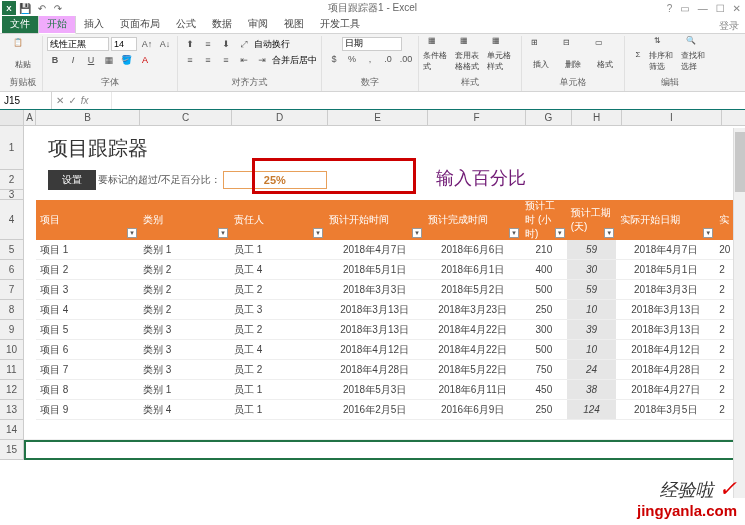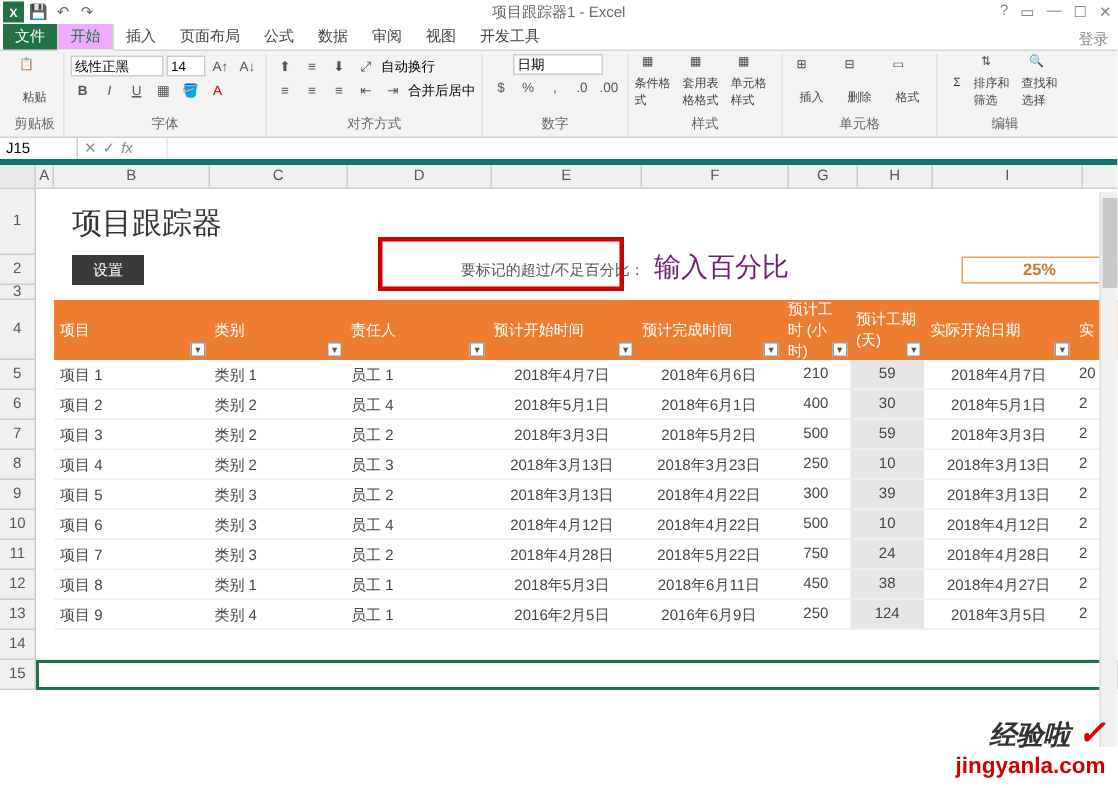--- a/index.html
+++ b/index.html
@@ -25,66 +25,66 @@
 .group-row { display: flex; align-items: center; gap: 2px; }
 .group-label { font-size: 9px; color: #666; text-align: center; padding-bottom: 2px; }
 .rb-btn { width: 16px; height: 16px; display: inline-flex; align-items: center; justify-content: center; font-size: 9px; color: #555; }
 .rb-btn-lg { width: 30px; height: 36px; display: flex; flex-direction: column; align-items: center; justify-content: center; font-size: 8px; color: #444; gap: 1px; }
 .rb-btn-lg .ico { width: 20px; height: 20px; }
 .font-sel { border: 1px solid #ccc; background: #fff; font-size: 9px; padding: 1px 2px; }
 .font-sel.name { width: 62px; }
 .font-sel.size { width: 26px; }
 
 
-.formula-bar { height: 18px; border-bottom: 4px solid #0f766e; display: flex; align-items: center; font-size: 10px; }
+.formula-bar { height: 18px; border-bottom: 1px solid #0f766e; display: flex; align-items: center; font-size: 10px; }
 .name-box { width: 52px; border-right: 1px solid #d4d4d4; padding: 0 4px; height: 100%; display: flex; align-items: center; }
 .fx { width: 60px; display: flex; align-items: center; gap: 4px; padding: 0 4px; color: #888; border-right: 1px solid #e8e8e8; height: 100%; }
 
 
 .col-headers { height: 16px; display: flex; background: #f0f0f0; border-bottom: 1px solid #ccc; }
 .corner { width: 24px; border-right: 1px solid #ccc; background: #e8e8e8; }
 .ch { border-right: 1px solid #ccc; text-align: center; font-size: 10px; color: #555; display: flex; align-items: center; justify-content: center; }
 
 
 .grid { display: flex; }
 .row-headers { width: 24px; background: #f0f0f0; }
 .rh { height: 20px; border-bottom: 1px solid #ccc; border-right: 1px solid #ccc; font-size: 10px; color: #555; display: flex; align-items: center; justify-content: center; }
 .rh.tall1 { height: 44px; }
 .rh.tall3 { height: 10px; }
 .rh.hdr { height: 40px; }
 .content { flex: 1; position: relative; }
 
 
 .title-row { height: 44px; display: flex; align-items: center; padding-left: 12px; }
 .title-row h1 { font-size: 20px; font-weight: normal; color: #333; }
-.settings-row { height: 20px; display: flex; align-items: center; padding-left: 12px; gap: 20px; position: relative; justify-content: space-between; }
+.settings-row { height: 20px; display: flex; align-items: center; padding-left: 12px; gap: 2px; position: relative; }
 .setbtn { background: #3a3a3a; color: #fff; padding: 3px 14px; font-size: 10px; }
 .mark-label { font-size: 10px; color: #555; }
 .pct-box { border: 1px solid #e8a05a; padding: 2px 40px; font-size: 11px; font-weight: bold; color: #c77a2e; }
 .red-frame { position: absolute; border: 3px solid #c00; left: 216px; top: -12px; width: 164px; height: 36px; }
 .hint-text { position: absolute; left: 400px; top: -4px; font-size: 18px; color: #701a75; font-family: KaiTi, serif; }
 .row3 { height: 10px; }
 
 
 .thdr { height: 40px; background: #ed7d31; display: flex; color: #fff; font-size: 10px; }
 .thdr .c { display: flex; align-items: center; padding: 0 4px; position: relative; }
 .thdr .c .drop { position: absolute; right: 2px; bottom: 2px; width: 10px; height: 10px; background: #fff; border: 1px solid #999; font-size: 7px; display: flex; align-items: center; justify-content: center; color: #555; }
 .trow { height: 20px; display: flex; border-bottom: 1px solid #eee; font-size: 10px; color: #444; }
 .trow .c { display: flex; align-items: center; padding: 0 4px; }
 .trow .c.ctr { justify-content: center; }
-.trow .c.gray { background: #e6e6e6; justify-content: center; }
+.trow .c.gray { background: #e6e6e6; justify-content: center; font-style: italic; }
 .extra-rows .rh, .extra-row { height: 20px; border-bottom: 1px solid #eee; }
 
 .cw-b { width: 104px; } .cw-c { width: 92px; } .cw-d { width: 96px; }
 .cw-e { width: 100px; } .cw-f { width: 98px; } .cw-g { width: 46px; }
 .cw-h { width: 50px; } .cw-i { width: 100px; } .cw-j { width: 30px; }
 
 
 .watermark { position: absolute; right: 8px; bottom: 6px; text-align: right; }
-.watermark .wm-main { font-size: 18px; font-weight: bold; color: #333; font-style: italic; margin-top: 14px; }
+.watermark .wm-main { font-size: 18px; font-weight: normal; color: #333; font-style: italic; margin-top: 14px; }
 .watermark .wm-main .chk { color: #d00; font-size: 22px; }
 .watermark .wm-sub { font-size: 15px; color: #c00; font-weight: bold; }
 
 .scroll-v { position: absolute; right: 0; top: 128px; width: 12px; height: 370px; background: #f0f0f0; border-left: 1px solid #ddd; }
 .scroll-v .thumb { position: absolute; top: 4px; left: 1px; width: 10px; height: 60px; background: #c8c8c8; }
 </style>
 </head>
 <body>
 
 <div class="titlebar">

